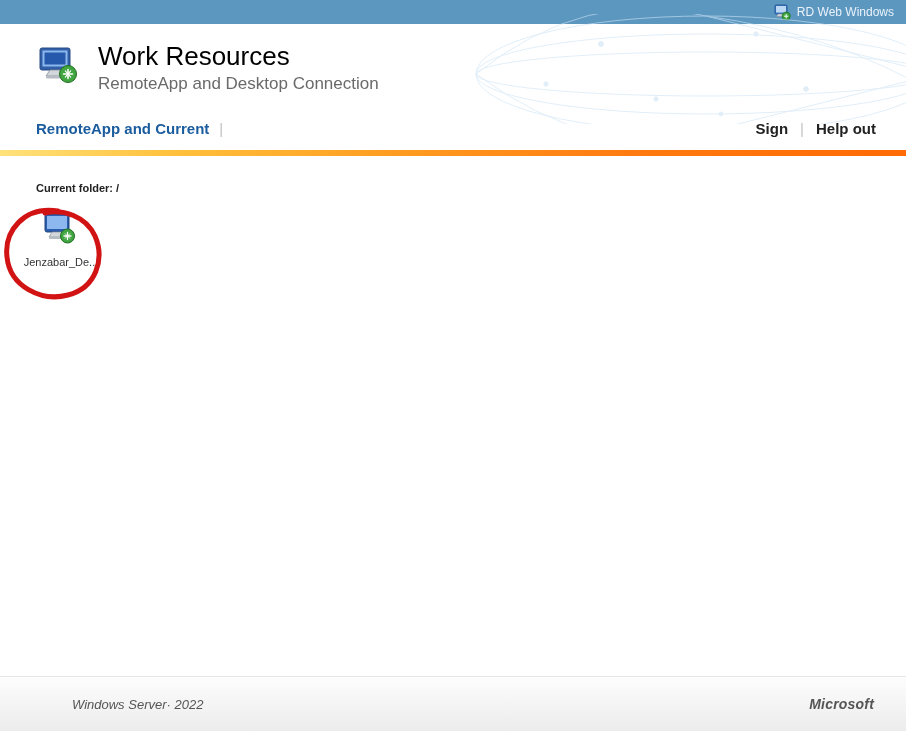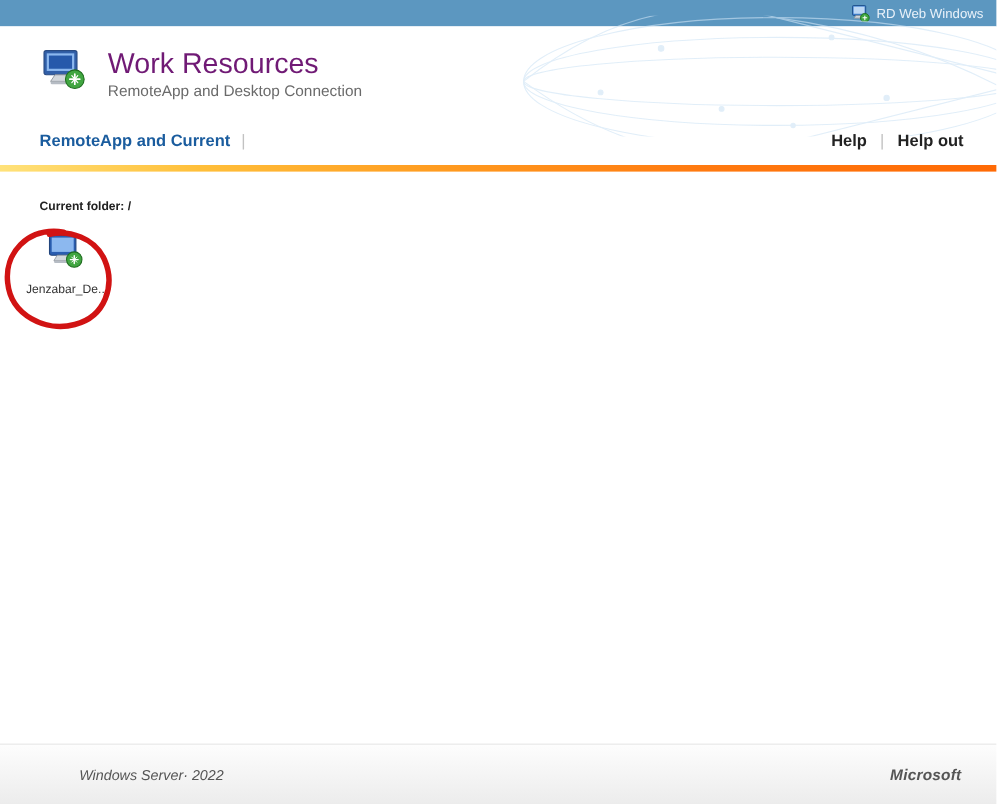--- a/index.html
+++ b/index.html
@@ -57,26 +57,26 @@
     position: absolute;
     left: 36px;
     top: 18px;
     display: flex;
     align-items: center;
     gap: 14px;
   }
   .header-title {
     font-size: 26px;
     font-weight: 400;
-    color: #701a75;
+    color: #000000;
     margin: 0;
     line-height: 1.1;
   }
   .header-sub {
-    font-size: 14px;
+    font-size: 17px;
     color: #6a6a6a;
     margin-top: 3px;
   }
 
   
   .navrow {
     height: 36px;
     width: 100%;
     position: relative;
     display: flex;
@@ -251,21 +251,21 @@
       </div>
     </div>
   </div>
 
   <div class="navrow">
     <div class="nav-left">
       <span class="nav-link-active">RemoteApp and Current</span>
       <span class="nav-sep">|</span>
     </div>
     <div class="nav-right">
-      <span class="nav-right-link">Help</span>
+      <span class="nav-right-link">Sign</span>
       <span class="nav-sep">|</span>
       <span class="nav-right-link">Help out</span>
     </div>
   </div>
 
   <div class="ribbon"></div>
 
   <div class="content">
     <div class="folder-label">Current folder: /</div>
 

